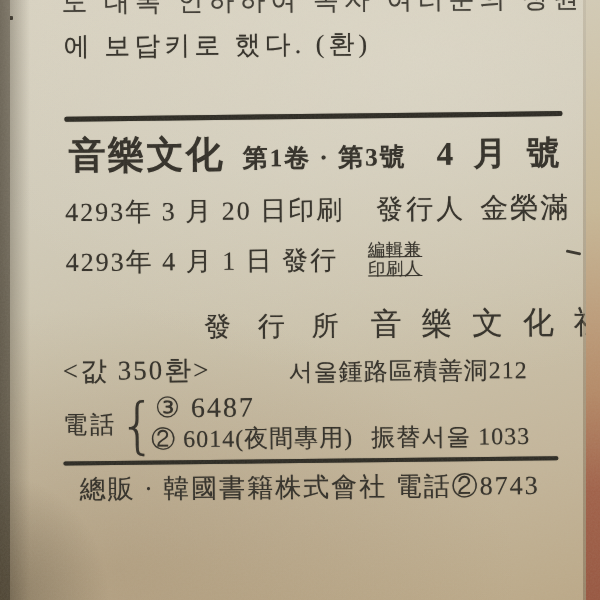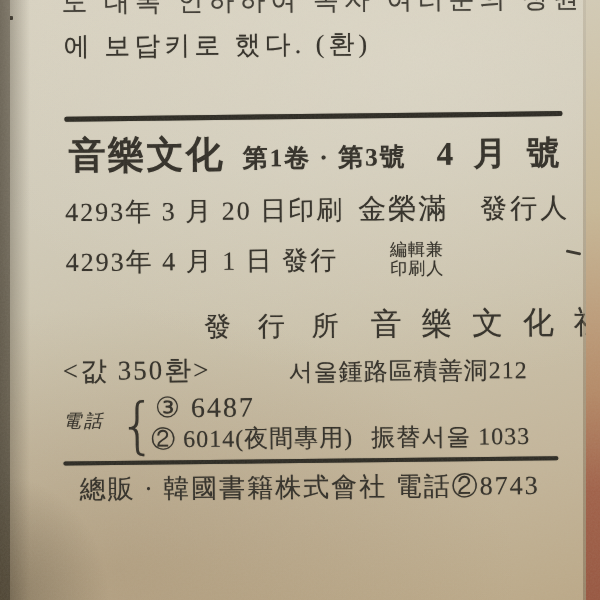--- a/index.html
+++ b/index.html
@@ -58,41 +58,41 @@
     <div class="rule" style="left:66px;top:114px;width:498px;height:5px;transform:rotate(-0.15deg);"></div>
 
     <div class="row" style="position:absolute;left:70px;top:129px;">
       <span class="txt bold" style="position:static;font-size:37px;letter-spacing:2px;">音樂文化</span>
       <span class="txt bold" style="position:static;font-size:25px;margin-left:18px;letter-spacing:2px;">第1卷 · 第3號</span>
       <span class="txt bold" style="position:static;font-size:33px;margin-left:30px;letter-spacing:6px;">4 月 號</span>
     </div>
 
     <div class="row" style="position:absolute;left:66px;top:191px;">
       <span class="txt" style="position:static;font-size:26px;letter-spacing:2px;">4293年  3 月 20 日印刷</span>
+      <span class="txt" style="position:static;font-size:27px;margin-left:32px;letter-spacing:3px;">發行人</span>
       <span class="txt" style="position:static;font-size:28px;margin-left:14px;letter-spacing:2px;">金榮滿</span>
-      <span class="txt" style="position:static;font-size:27px;margin-left:32px;letter-spacing:3px;">發行人</span>
     </div>
 
     <div class="row" style="position:absolute;left:66px;top:241px;align-items:center;">
       <span class="txt" style="position:static;font-size:26px;letter-spacing:2px;">4293年  4 月  1 日  發行</span>
-      <span class="rolestack txt" style="position:static;margin-left:52px;">
+      <span class="rolestack txt" style="position:static;margin-left:30px;text-decoration:underline;">
         <span>編輯兼</span>
         <span>印刷人</span>
       </span>
     </div>
 
     <div class="row" style="position:absolute;left:204px;top:304px;">
       <span class="txt" style="position:static;font-size:27px;letter-spacing:10px;">發 行 所</span>
       <span class="txt" style="position:static;font-size:31px;margin-left:22px;letter-spacing:6px;">音 樂 文 化 社</span>
     </div>
 
     <div class="txt" style="left:62px;top:351px;font-size:27px;letter-spacing:2px;">&lt;값  350환&gt;</div>
     <div class="txt" style="left:288px;top:356px;font-size:24px;letter-spacing:1px;">서울鍾路區積善洞212</div>
 
-    <div class="txt" style="left:62px;top:407px;font-size:18px;letter-spacing:3px;font-style:italic;">電話</div>
+    <div class="txt" style="left:62px;top:407px;font-size:24px;letter-spacing:3px;">電話</div>
     <div class="txt brace" style="left:118px;top:390px;font-size:58px;transform:scaleY(1.05);">{</div>
     <div class="txt" style="left:154px;top:390px;font-size:28px;letter-spacing:2px;">③ 6487</div>
     <div class="row" style="position:absolute;left:150px;top:422px;">
       <span class="txt" style="position:static;font-size:24px;letter-spacing:1px;">② 6014(夜間專用)</span>
       <span class="txt" style="position:static;font-size:24px;margin-left:18px;letter-spacing:1px;">振替서울 1033</span>
     </div>
 
     <div class="rule" style="left:62px;top:459px;width:495px;height:4px;transform:rotate(-0.1deg);"></div>
 
     <div class="txt" style="left:78px;top:470px;font-size:26px;letter-spacing:2px;">總販 · 韓國書籍株式會社  電話②8743</div>

